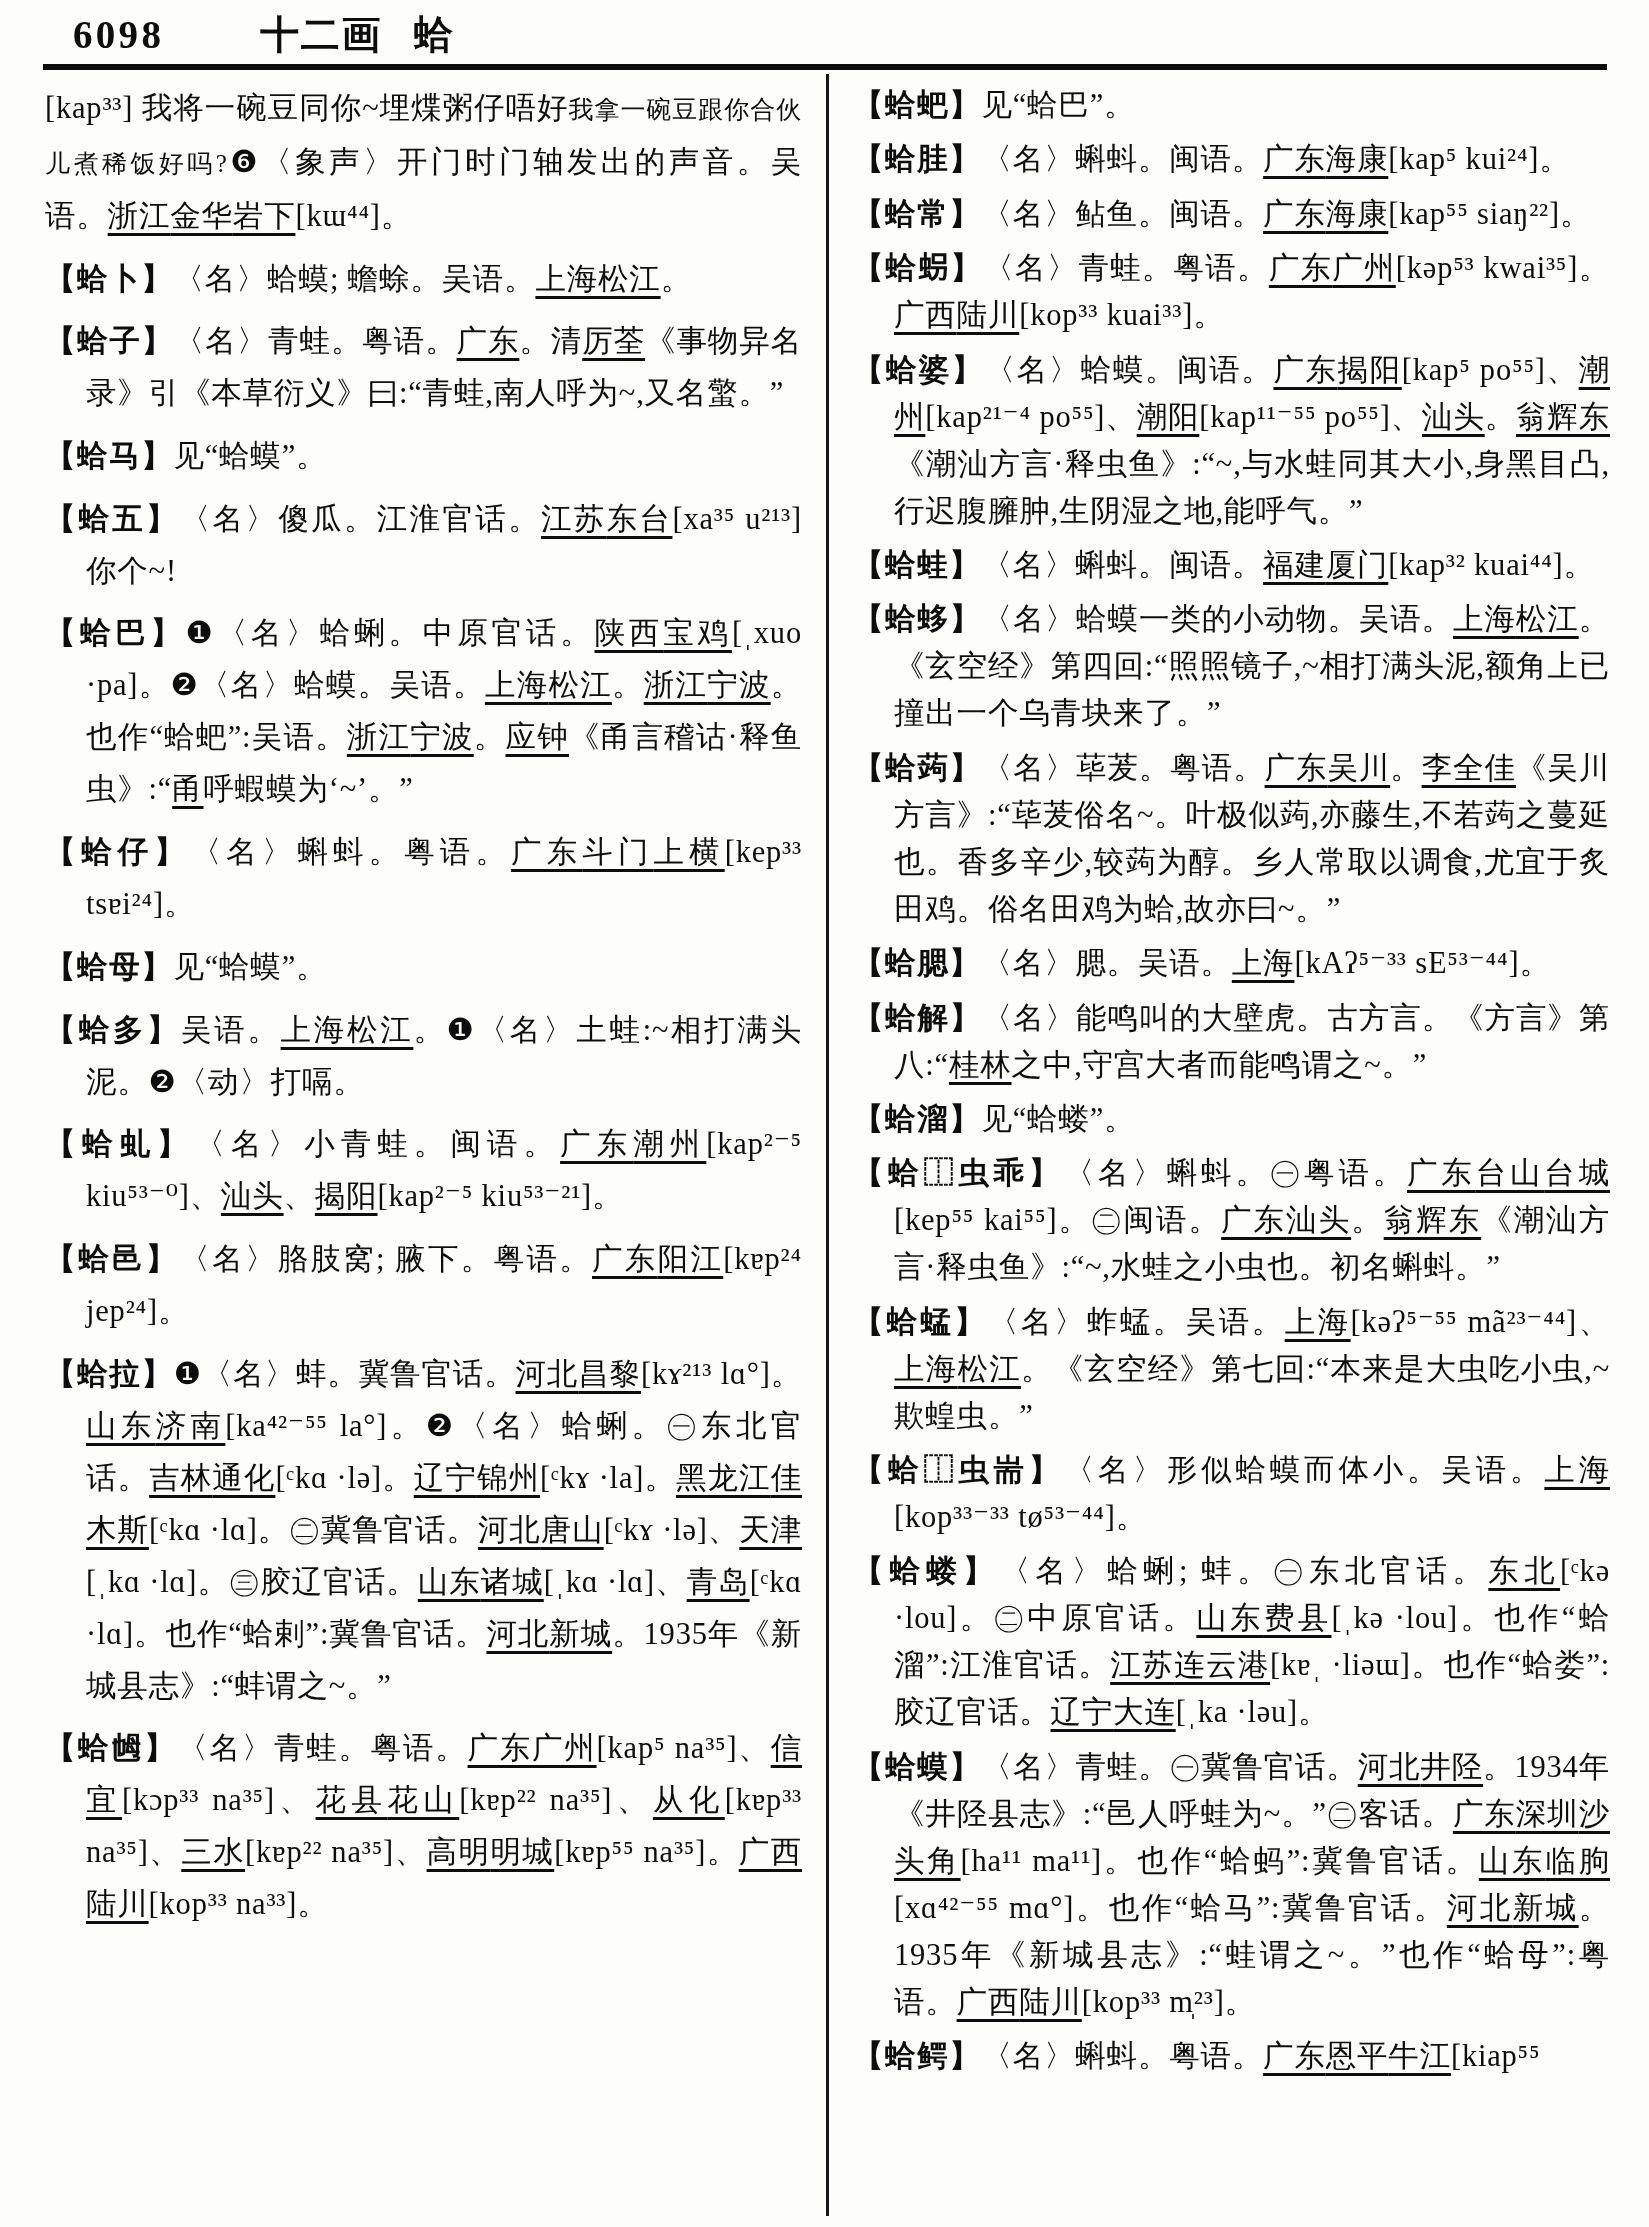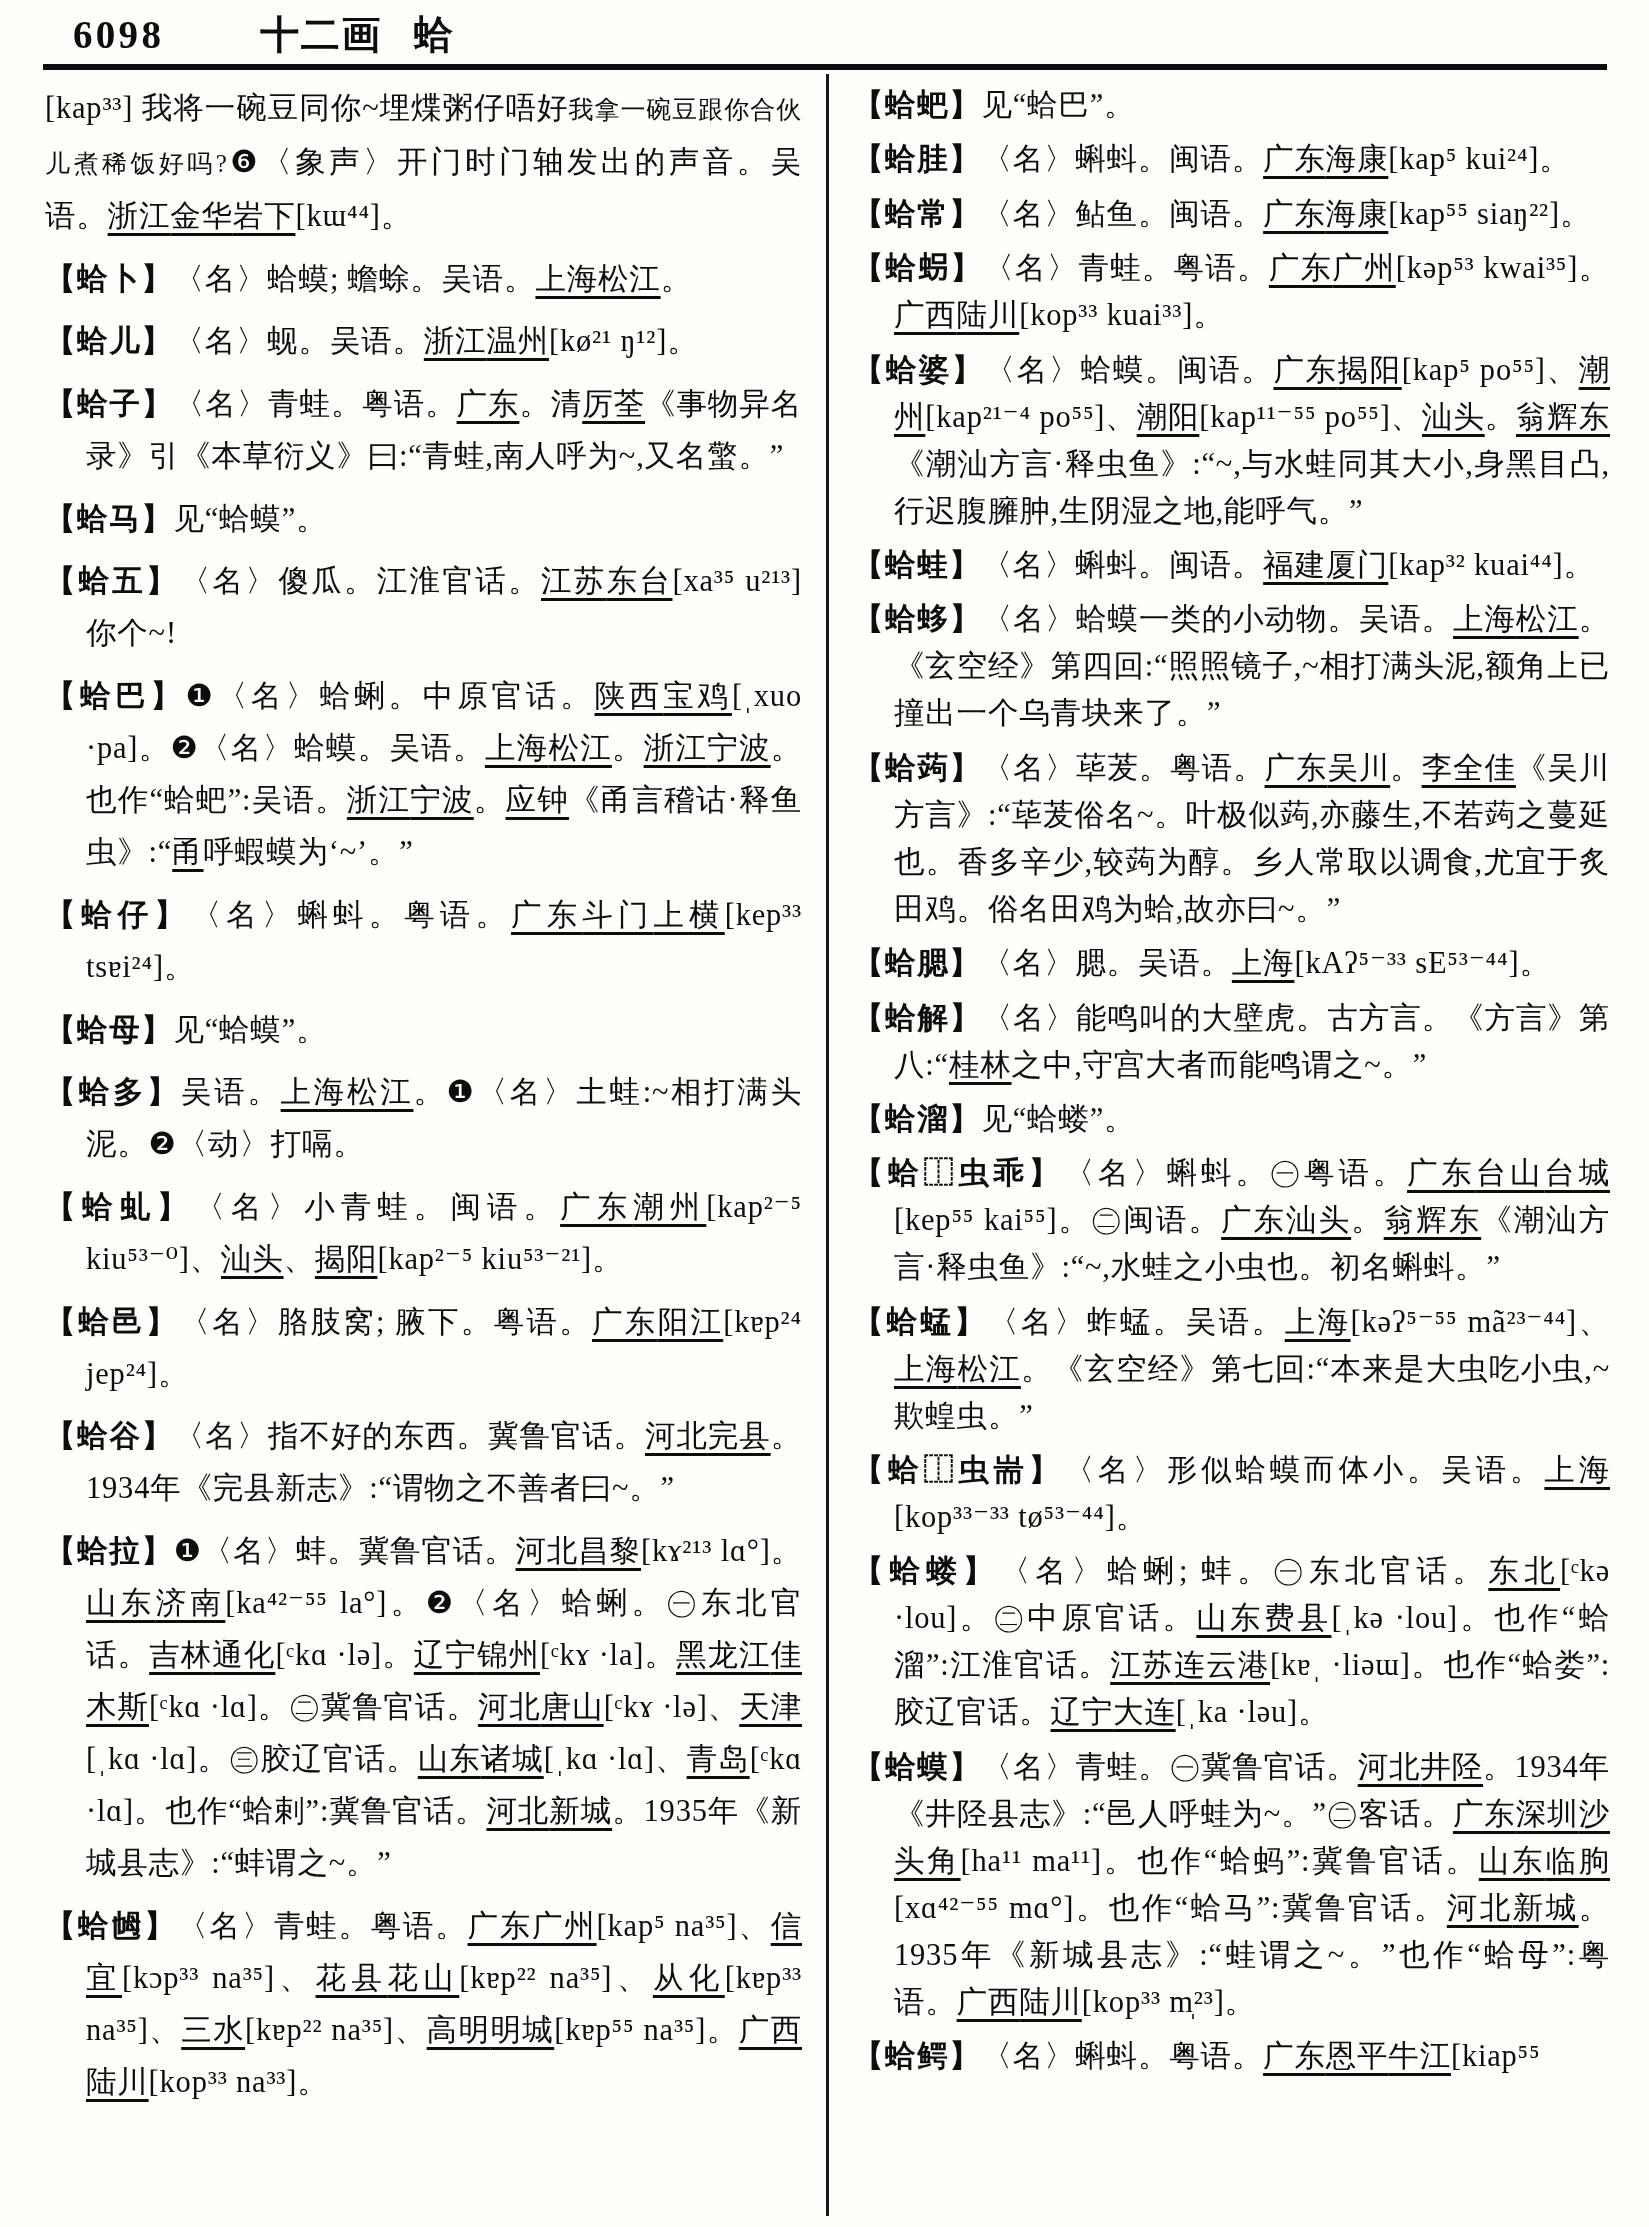--- a/index.html
+++ b/index.html
@@ -30,31 +30,29 @@
 
 <div class="page">
   <div class="hdr">
     <span class="num">6098</span><span class="sect">十二画</span><span class="hchar">蛤</span>
   </div>
   <div class="rule"></div>
   <div class="divider"></div>
   <div class="col col-left" id="col-left">
       <p class="entry cont"><span class="tx">[kap³³] 我将一碗豆同你~埋煠粥仔唔好</span><span class="sm">我拿一碗豆跟你合伙儿煮稀饭好吗?</span><span class="tx">❻〈象声〉开门时门轴发出的声音。吴语。</span><span class="pn">浙江</span><span class="pn">金华</span><span class="pn">岩下</span><span class="tx">[kɯ⁴⁴]。</span></p>
       <p class="entry"><span class="hw">【蛤卜】</span><span class="tx">〈名〉蛤蟆; 蟾蜍。吴语。</span><span class="pn">上海</span><span class="pn">松江</span><span class="tx">。</span></p>
-      <p class="entry"><span class="hw">【蛤儿】</span><span class="tx">〈名〉蚬。吴语。</span><span class="pn">浙江</span><span class="pn">温州</span><span class="tx">[kø²¹ ŋ¹²]。</span></p>
       <p class="entry"><span class="hw">【蛤子】</span><span class="tx">〈名〉青蛙。粤语。</span><span class="pn">广东</span><span class="tx">。清</span><span class="pn">厉荃</span><span class="tx">《事物异名录》引《本草衍义》曰:“青蛙,南人呼为~,又名蟼。”</span></p>
       <p class="entry"><span class="hw">【蛤马】</span><span class="tx">见“蛤蟆”。</span></p>
       <p class="entry"><span class="hw">【蛤五】</span><span class="tx">〈名〉傻瓜。江淮官话。</span><span class="pn">江苏</span><span class="pn">东台</span><span class="tx">[xa³⁵ u²¹³] 你个~!</span></p>
       <p class="entry"><span class="hw">【蛤巴】</span><span class="tx">❶〈名〉蛤蜊。中原官话。</span><span class="pn">陕西</span><span class="pn">宝鸡</span><span class="tx">[ˌxuo ·pa]。❷〈名〉蛤蟆。吴语。</span><span class="pn">上海</span><span class="pn">松江</span><span class="tx">。</span><span class="pn">浙江</span><span class="pn">宁波</span><span class="tx">。也作“蛤蚆”:吴语。</span><span class="pn">浙江</span><span class="pn">宁波</span><span class="tx">。</span><span class="pn">应钟</span><span class="tx">《甬言稽诂·释鱼虫》:“</span><span class="pn">甬</span><span class="tx">呼蝦蟆为‘~’。”</span></p>
       <p class="entry"><span class="hw">【蛤仔】</span><span class="tx">〈名〉蝌蚪。粤语。</span><span class="pn">广东</span><span class="pn">斗门</span><span class="pn">上横</span><span class="tx">[kep³³ tsɐi²⁴]。</span></p>
       <p class="entry"><span class="hw">【蛤母】</span><span class="tx">见“蛤蟆”。</span></p>
       <p class="entry"><span class="hw">【蛤多】</span><span class="tx">吴语。</span><span class="pn">上海</span><span class="pn">松江</span><span class="tx">。❶〈名〉土蛙:~相打满头泥。❷〈动〉打嗝。</span></p>
       <p class="entry"><span class="hw">【蛤虬】</span><span class="tx">〈名〉小青蛙。闽语。</span><span class="pn">广东</span><span class="pn">潮州</span><span class="tx">[kap²⁻⁵ kiu⁵³⁻⁰]、</span><span class="pn">汕头</span><span class="tx">、</span><span class="pn">揭阳</span><span class="tx">[kap²⁻⁵ kiu⁵³⁻²¹]。</span></p>
       <p class="entry"><span class="hw">【蛤邑】</span><span class="tx">〈名〉胳肢窝; 腋下。粤语。</span><span class="pn">广东</span><span class="pn">阳江</span><span class="tx">[kɐp²⁴ jep²⁴]。</span></p>
-      <p class="entry"><span class="hw">【蛤谷】</span><span class="tx">〈名〉指不好的东西。冀鲁官话。</span><span class="pn">河北</span><span class="pn">完县</span><span class="tx">。1934年《完县新志》:“谓物之不善者曰~。”</span></p>
       <p class="entry"><span class="hw">【蛤拉】</span><span class="tx">❶〈名〉蚌。冀鲁官话。</span><span class="pn">河北</span><span class="pn">昌黎</span><span class="tx">[kɤ²¹³ lɑ°]。</span><span class="pn">山东</span><span class="pn">济南</span><span class="tx">[ka⁴²⁻⁵⁵ la°]。❷〈名〉蛤蜊。㊀东北官话。</span><span class="pn">吉林</span><span class="pn">通化</span><span class="tx">[ᶜkɑ ·lə]。</span><span class="pn">辽宁</span><span class="pn">锦州</span><span class="tx">[ᶜkɤ ·la]。</span><span class="pn">黑龙江</span><span class="pn">佳木斯</span><span class="tx">[ᶜkɑ ·lɑ]。㊁冀鲁官话。</span><span class="pn">河北</span><span class="pn">唐山</span><span class="tx">[ᶜkɤ ·lə]、</span><span class="pn">天津</span><span class="tx">[ˌkɑ ·lɑ]。㊂胶辽官话。</span><span class="pn">山东</span><span class="pn">诸城</span><span class="tx">[ˌkɑ ·lɑ]、</span><span class="pn">青岛</span><span class="tx">[ᶜkɑ ·lɑ]。也作“蛤剌”:冀鲁官话。</span><span class="pn">河北</span><span class="pn">新城</span><span class="tx">。1935年《新城县志》:“蚌谓之~。”</span></p>
       <p class="entry"><span class="hw">【蛤乸】</span><span class="tx">〈名〉青蛙。粤语。</span><span class="pn">广东</span><span class="pn">广州</span><span class="tx">[kap⁵ na³⁵]、</span><span class="pn">信宜</span><span class="tx">[kɔp³³ na³⁵]、</span><span class="pn">花县</span><span class="pn">花山</span><span class="tx">[kɐp²² na³⁵]、</span><span class="pn">从化</span><span class="tx">[kɐp³³ na³⁵]、</span><span class="pn">三水</span><span class="tx">[kɐp²² na³⁵]、</span><span class="pn">高明</span><span class="pn">明城</span><span class="tx">[kɐp⁵⁵ na³⁵]。</span><span class="pn">广西</span><span class="pn">陆川</span><span class="tx">[kop³³ na³³]。</span></p>
     </div>
   <div class="col col-right" id="col-right">
       <p class="entry"><span class="hw">【蛤蚆】</span><span class="tx">见“蛤巴”。</span></p>
       <p class="entry"><span class="hw">【蛤胿】</span><span class="tx">〈名〉蝌蚪。闽语。</span><span class="pn">广东</span><span class="pn">海康</span><span class="tx">[kap⁵ kui²⁴]。</span></p>
       <p class="entry"><span class="hw">【蛤常】</span><span class="tx">〈名〉鲇鱼。闽语。</span><span class="pn">广东</span><span class="pn">海康</span><span class="tx">[kap⁵⁵ siaŋ²²]。</span></p>
       <p class="entry"><span class="hw">【蛤𧊅】</span><span class="tx">〈名〉青蛙。粤语。</span><span class="pn">广东</span><span class="pn">广州</span><span class="tx">[kəp⁵³ kwai³⁵]。</span><span class="pn">广西</span><span class="pn">陆川</span><span class="tx">[kop³³ kuai³³]。</span></p>
       <p class="entry"><span class="hw">【蛤婆】</span><span class="tx">〈名〉蛤蟆。闽语。</span><span class="pn">广东</span><span class="pn">揭阳</span><span class="tx">[kap⁵ po⁵⁵]、</span><span class="pn">潮州</span><span class="tx">[kap²¹⁻⁴ po⁵⁵]、</span><span class="pn">潮阳</span><span class="tx">[kap¹¹⁻⁵⁵ po⁵⁵]、</span><span class="pn">汕头</span><span class="tx">。</span><span class="pn">翁辉东</span><span class="tx">《潮汕方言·释虫鱼》:“~,与水蛙同其大小,身黑目凸,行迟腹臃肿,生阴湿之地,能呼气。”</span></p>
       <p class="entry"><span class="hw">【蛤蛙】</span><span class="tx">〈名〉蝌蚪。闽语。</span><span class="pn">福建</span><span class="pn">厦门</span><span class="tx">[kap³² kuai⁴⁴]。</span></p>

